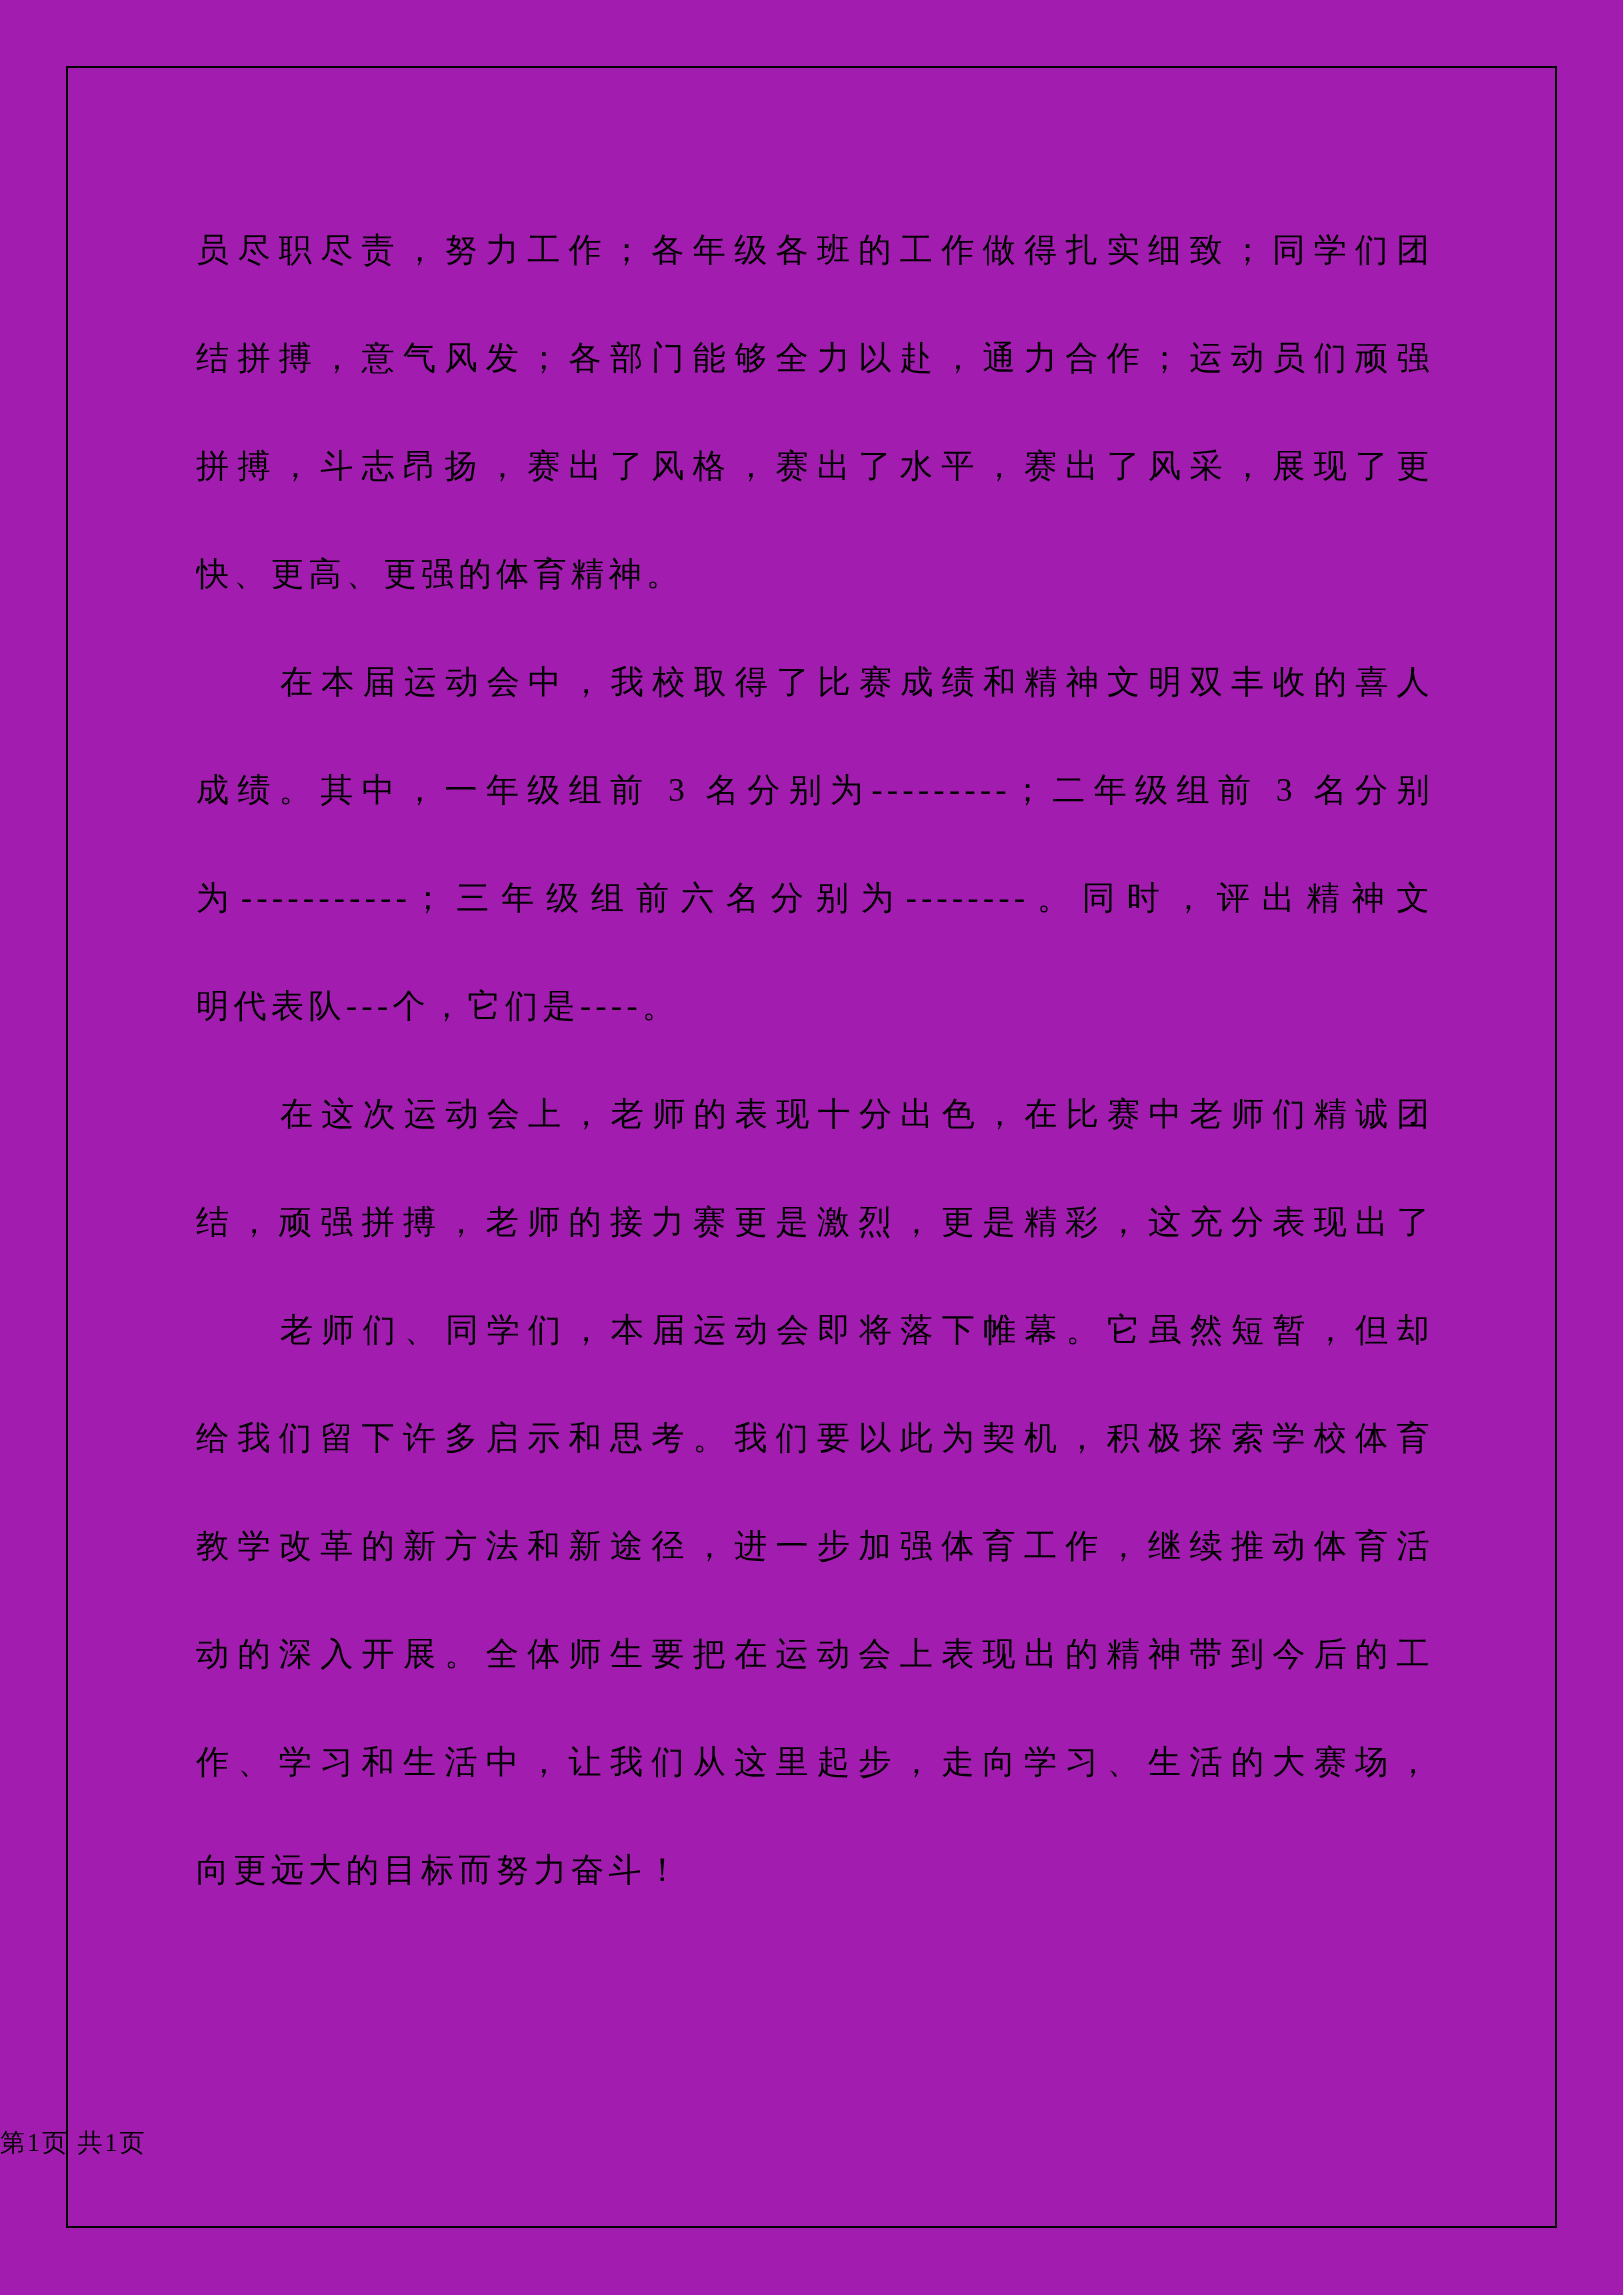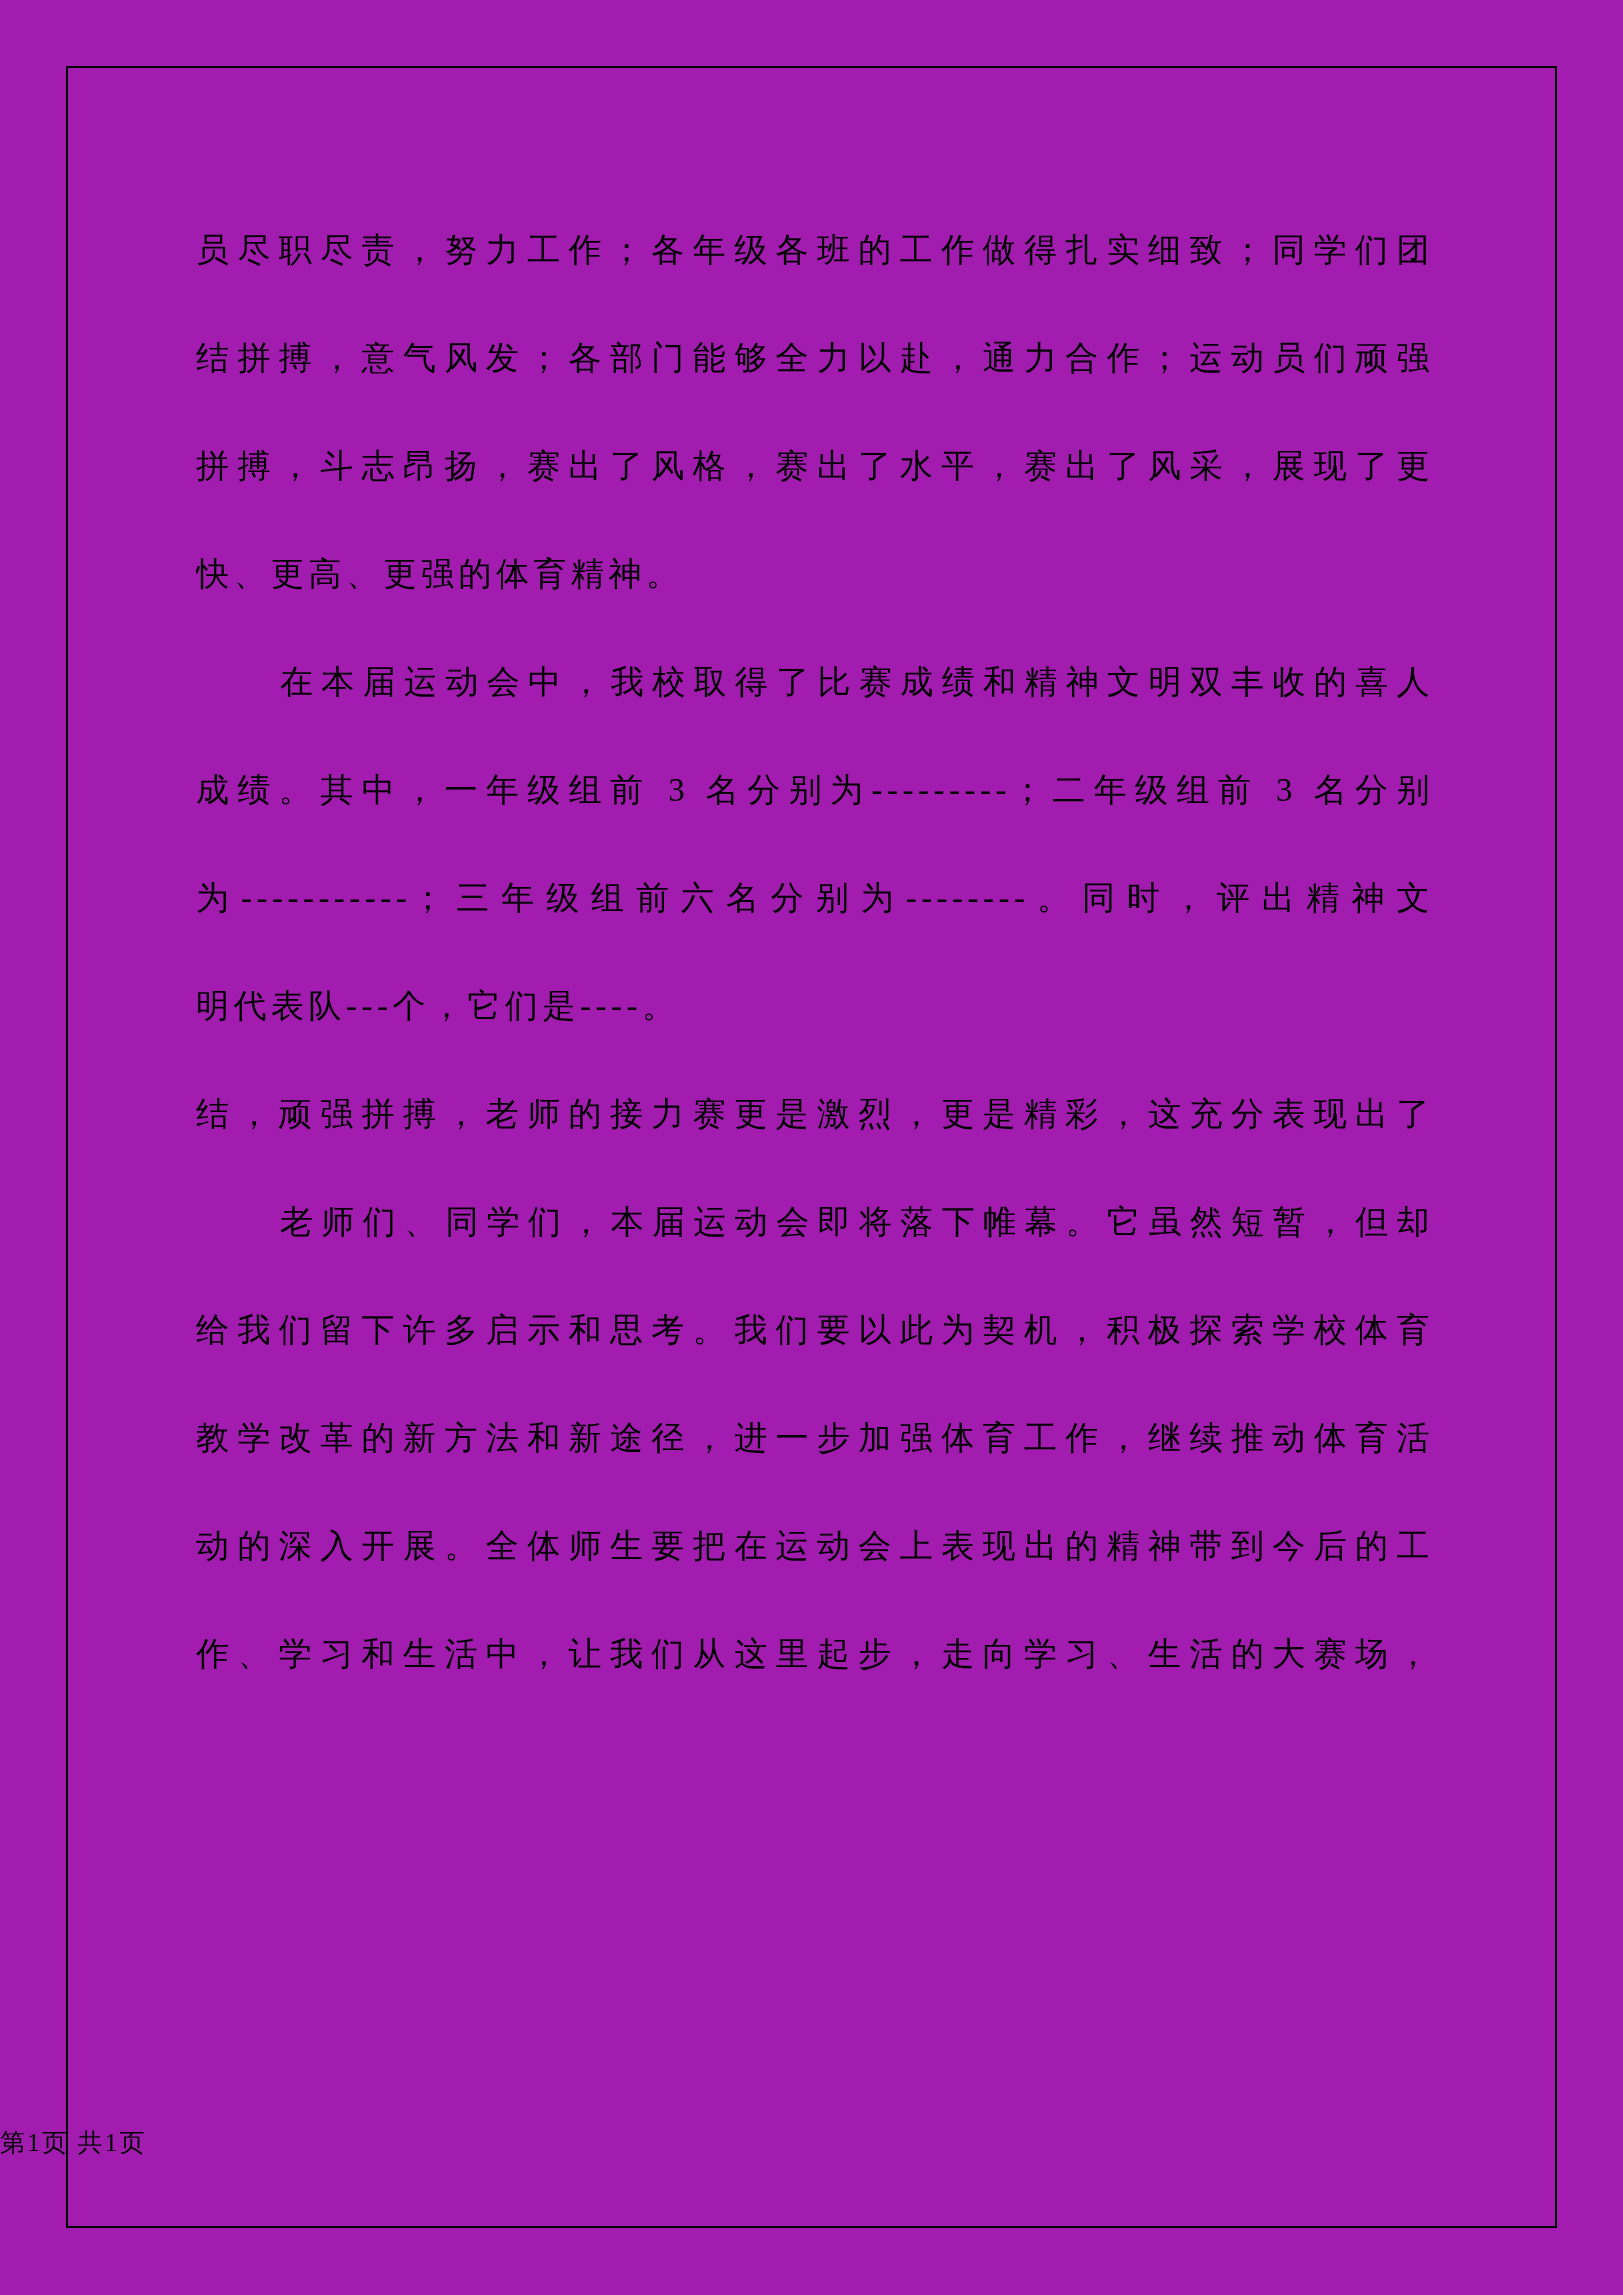--- a/index.html
+++ b/index.html
@@ -66,24 +66,26 @@
   <div class="frame"></div>
   <div class="content" id="body-text">
       <div class="text-line">员尽职尽责，努力工作；各年级各班的工作做得扎实细致；同学们团</div>
       <div class="text-line">结拼搏，意气风发；各部门能够全力以赴，通力合作；运动员们顽强</div>
       <div class="text-line">拼搏，斗志昂扬，赛出了风格，赛出了水平，赛出了风采，展现了更</div>
       <div class="text-line last">快、更高、更强的体育精神。</div>
       <div class="text-line indent">在本届运动会中，我校取得了比赛成绩和精神文明双丰收的喜人</div>
       <div class="text-line">成绩。其中，一年级组前 3 名分别为---------；二年级组前 3 名分别</div>
       <div class="text-line">为-----------；三年级组前六名分别为--------。同时，评出精神文</div>
       <div class="text-line last">明代表队---个，它们是----。</div>
+      <div class="text-line indent">在这次运动会上，老师的表现十分出色，在比赛中老师们精诚团</div>
       <div class="text-line">结，顽强拼搏，老师的接力赛更是激烈，更是精彩，这充分表现出了</div>
       <div class="text-line indent">老师们、同学们，本届运动会即将落下帷幕。它虽然短暂，但却</div>
       <div class="text-line">给我们留下许多启示和思考。我们要以此为契机，积极探索学校体育</div>
       <div class="text-line">教学改革的新方法和新途径，进一步加强体育工作，继续推动体育活</div>
       <div class="text-line">动的深入开展。全体师生要把在运动会上表现出的精神带到今后的工</div>
       <div class="text-line">作、学习和生活中，让我们从这里起步，走向学习、生活的大赛场，</div>
+      <div class="text-line last">向更远大的目标而努力奋斗！</div>
     </div>
   <div class="footer">
     <span>第1页 共1页</span>
   </div>
 </div>
 
 
 </body></html>

